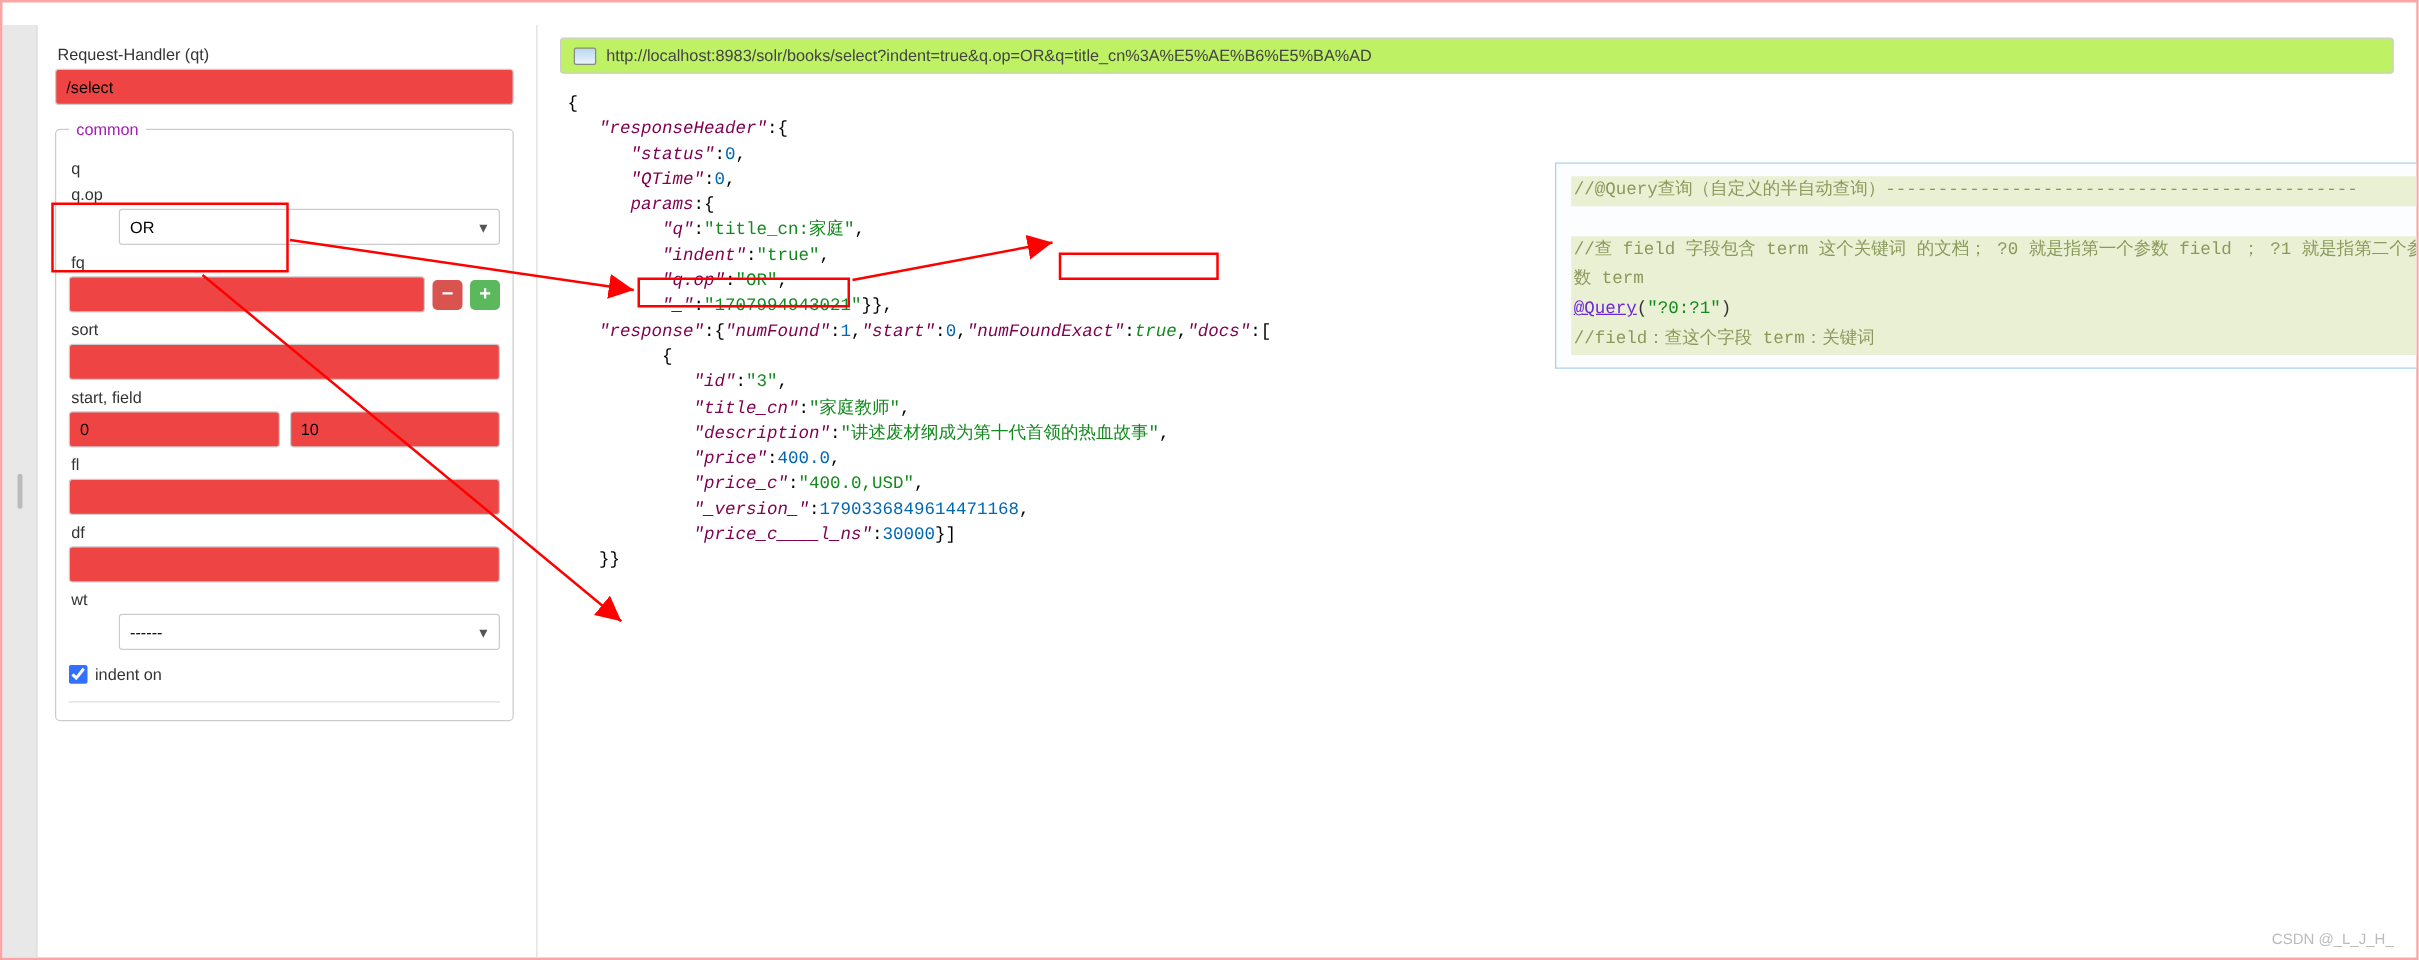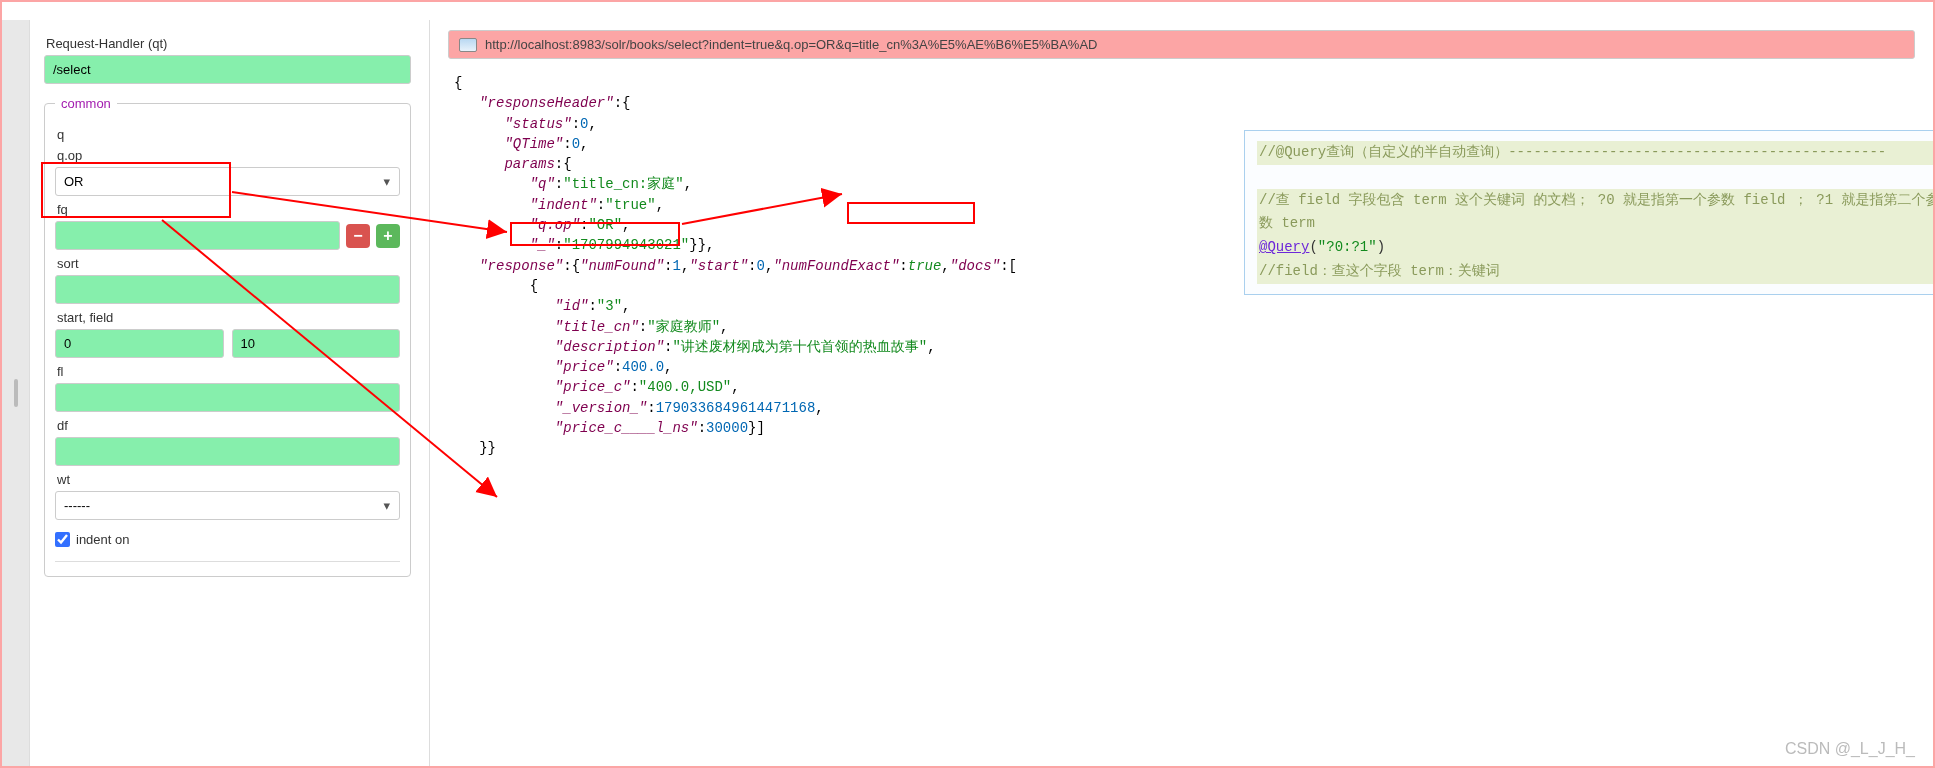--- a/index.html
+++ b/index.html
@@ -4,35 +4,35 @@
 <style>
 * { box-sizing: border-box; margin: 0; padding: 0; }
 body { font-family: Arial, sans-serif; font-size: 13px; color: #333; background: #fff; }
 .outer-border { border: 2px solid #fca5a5; width: 1935px; height: 768px; position: relative; overflow: hidden; }
 .layout { display: flex; height: 100%; padding: 18px 0 0 0; }
 .left-edge { width: 28px; background: #e8e8e8; border-right: 1px solid #ddd; height: 100%; position: relative; }
 .left-edge::after { content: ""; position: absolute; top: 50%; left: 50%; transform: translate(-50%,-50%); width: 4px; height: 28px; background: #bbb; border-radius: 2px; }
 .sidebar { width: 400px; padding: 10px 18px 10px 14px; border-right: 1px solid #ddd; overflow-y: auto; }
 .main { flex: 1; padding: 10px 18px; position: relative; }
 .label { font-size: 13px; color: #333; margin: 6px 0 4px 2px; display: block; }
-.input, .textarea, .select { width: 100%; border: 1px solid #ccc; border-radius: 3px; padding: 6px 8px; font-size: 13px; background: #86efac; }
+.input, .textarea, .select { width: 100%; border: 1px solid #ccc; border-radius: 3px; padding: 6px 8px; font-size: 13px; background: #ef4444; }
 .textarea { height: 64px; resize: none; font-family: inherit; }
 .select { appearance: none; background: #fff; }
-.select-wrap { position: relative; }
+.select-wrap { position: relative; margin-left: 40px; }
 .select-wrap::after { content: "▾"; position: absolute; right: 10px; top: 7px; pointer-events: none; color: #555; }
 .row { display: flex; gap: 8px; }
 .row .input { flex: 1; }
 .fq-row { display: flex; align-items: center; gap: 6px; }
 .fq-row .input { flex: 1; }
 .icon-btn { width: 24px; height: 24px; border-radius: 4px; color: #fff; font-weight: bold; font-size: 16px; display: flex; align-items: center; justify-content: center; cursor: pointer; }
 .icon-minus { background: #d9534f; }
 .icon-plus { background: #5cb85c; }
 .fieldset-common { border: 1px solid #ccc; border-radius: 4px; margin-top: 12px; padding: 10px 10px 14px 10px; }
 .fieldset-common legend { padding: 0 6px; color: #a21caf; }
-.url-bar { border: 1px solid #ccc; border-radius: 3px; padding: 6px 10px; background: #fca5a5; display: flex; align-items: center; gap: 8px; }
+.url-bar { border: 1px solid #ccc; border-radius: 3px; padding: 6px 10px; background: #bef264; display: flex; align-items: center; gap: 8px; }
 .url-icon { width: 18px; height: 14px; display: inline-block; position: relative; }
 .url-icon::before { content: ""; position: absolute; inset: 0; border: 1px solid #888; border-radius: 2px; background: linear-gradient(#b9d8f2,#e8f2fb); }
 .url-text { color: #444; font-size: 13px; }
 .json-block { font-family: Consolas, "Courier New", monospace; font-size: 14px; line-height: 1.45; padding: 14px 0 4px 6px; white-space: pre; color: #000; position: relative; }
 .k { color: #7f004f; font-style: italic; }
 .v-num { color: #0067b3; }
 .v-str { color: #138a1e; }
 .v-bool { color: #138a1e; font-style: italic; }
 .punct { color: #000; }
 .red-box { border: 2px solid #ff0000; position: absolute; pointer-events: none; }
@@ -42,21 +42,21 @@
 .code-panel { position: absolute; top: 110px; left: 814px; width: 718px; border: 1px solid #aad0ee; background: #fbfdff; padding: 10px 12px; font-family: Consolas, "Courier New", monospace; font-size: 14px; line-height: 1.7; }
 .hl { background: #e9f0d4; display: block; padding: 0 2px; }
 .comment { color: #8a9a5b; }
 .ann { color: #6d28d9; text-decoration: underline; }
 .type { color: #333; }
 .fname { color: #a38f00; }
 .fname-mark { background: #e9dca0; }
 .bottom-note { position: absolute; left: 500px; top: 486px; color: #ff0000; font-size: 24px; font-family: Arial, sans-serif; }
 .checkbox-row { display: flex; align-items: center; gap: 6px; margin-top: 12px; }
 .checkbox-row input { width: 15px; height: 15px; accent-color: #3370ff; }
-.watermark { position: absolute; right: 18px; bottom: 8px; color: #bbb; font-size: 16px; }
+.watermark { position: absolute; right: 18px; bottom: 8px; color: #bbb; font-size: 12px; }
 svg.arrow { position: absolute; pointer-events: none; overflow: visible; }
 hr.sep { border: none; border-top: 1px solid #ddd; margin-top: 14px; }
 </style>
 </head>
 <body>
 
 <div class="outer-border">
   <div class="layout">
     <div class="left-edge"></div>
 

